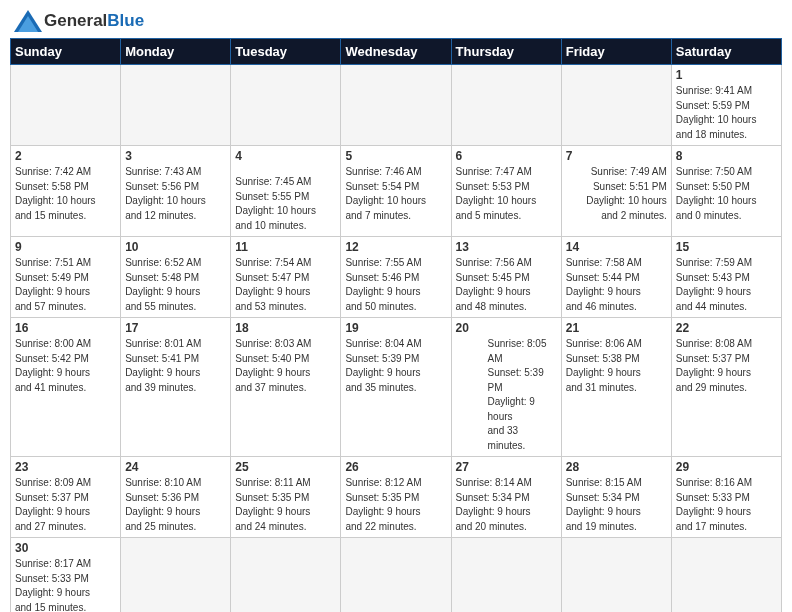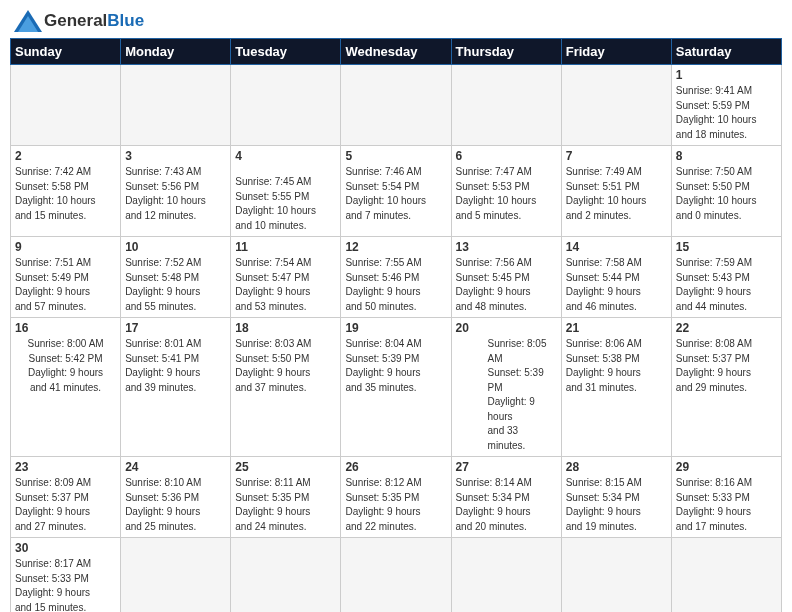--- a/index.html
+++ b/index.html
@@ -158,21 +158,21 @@
         </td>
         <td>
           <span class="day-number">6</span>
           <div class="day-info" style="white-space: pre-line;">Sunrise: 7:47 AM
 Sunset: 5:53 PM
 Daylight: 10 hours
 and 5 minutes.</div>
         </td>
         <td>
           <span class="day-number">7</span>
-          <div class="day-info" style="white-space: pre-line;">Sunrise: 7:49 AM
+          <div class="day-info" style="white-space: pre-line; text-align: right;">Sunrise: 7:49 AM
 Sunset: 5:51 PM
 Daylight: 10 hours
 and 2 minutes.</div>
         </td>
         <td>
           <span class="day-number">8</span>
           <div class="day-info" style="white-space: pre-line;">Sunrise: 7:50 AM
 Sunset: 5:50 PM
 Daylight: 10 hours
 and 0 minutes.</div>
@@ -181,21 +181,21 @@
       <tr>
         <td>
           <span class="day-number">9</span>
           <div class="day-info" style="white-space: pre-line;">Sunrise: 7:51 AM
 Sunset: 5:49 PM
 Daylight: 9 hours
 and 57 minutes.</div>
         </td>
         <td>
           <span class="day-number">10</span>
-          <div class="day-info" style="white-space: pre-line;">Sunrise: 7:52 AM
+          <div class="day-info" style="white-space: pre-line;">Sunrise: 6:52 AM
 Sunset: 5:48 PM
 Daylight: 9 hours
 and 55 minutes.</div>
         </td>
         <td>
           <span class="day-number">11</span>
           <div class="day-info" style="white-space: pre-line;">Sunrise: 7:54 AM
 Sunset: 5:47 PM
 Daylight: 9 hours
 and 53 minutes.</div>
@@ -225,36 +225,36 @@
           <span class="day-number">15</span>
           <div class="day-info" style="white-space: pre-line;">Sunrise: 7:59 AM
 Sunset: 5:43 PM
 Daylight: 9 hours
 and 44 minutes.</div>
         </td>
       </tr>
       <tr>
         <td>
           <span class="day-number">16</span>
-          <div class="day-info" style="white-space: pre-line; text-align: center;">Sunrise: 8:00 AM
+          <div class="day-info" style="white-space: pre-line;">Sunrise: 8:00 AM
 Sunset: 5:42 PM
 Daylight: 9 hours
 and 41 minutes.</div>
         </td>
         <td>
           <span class="day-number">17</span>
           <div class="day-info" style="white-space: pre-line;">Sunrise: 8:01 AM
 Sunset: 5:41 PM
 Daylight: 9 hours
 and 39 minutes.</div>
         </td>
         <td>
           <span class="day-number">18</span>
           <div class="day-info" style="white-space: pre-line;">Sunrise: 8:03 AM
-Sunset: 5:50 PM
+Sunset: 5:40 PM
 Daylight: 9 hours
 and 37 minutes.</div>
         </td>
         <td>
           <span class="day-number">19</span>
           <div class="day-info" style="white-space: pre-line;">Sunrise: 8:04 AM
 Sunset: 5:39 PM
 Daylight: 9 hours
 and 35 minutes.</div>
         </td>

